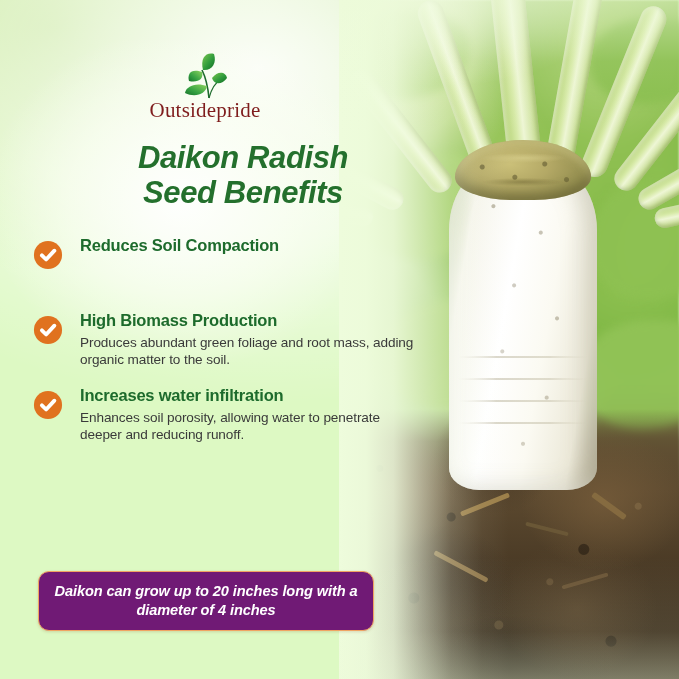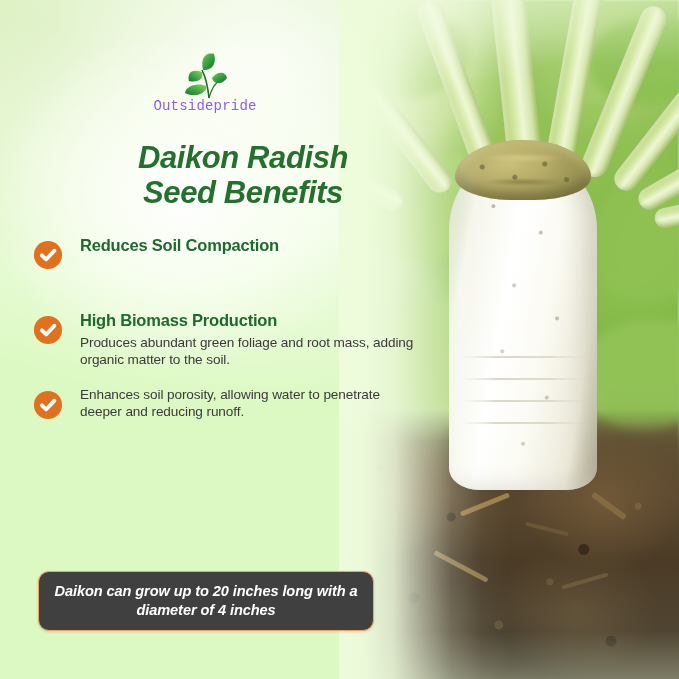--- a/index.html
+++ b/index.html
@@ -214,23 +214,23 @@
 
   
   .logo-wrap {
     position:absolute; left:140px; top:52px;
     width:130px; text-align:center;
   }
   .logo-mark { display:block; margin:0 auto; }
   .logo-text {
     display:block;
     margin-top:-2px;
-    font-family:Liberation Mono, monospace;
-    font-size:14px;
-    color:#8b5cf6;
+    font-family:Liberation Serif, serif;
+    font-size:21px;
+    color:#7f1d1d;
     letter-spacing:.2px;
   }
 
   
   .headline {
     position:absolute; left:78px; top:140px;
     width:330px;
     font-size:31px;
     font-weight:bold;
     font-style:italic;
@@ -269,21 +269,21 @@
     font-size:13.6px;
     color:#3a3a3a;
     line-height:1.28;
     letter-spacing:-0.1px;
   }
 
   
   .callout {
     position:absolute; left:38px; top:571px;
     width:336px; height:60px;
-    background:#404040;
+    background:#701a75;
     border:1.5px solid #f0a463;
     border-radius:11px;
     display:flex;
     align-items:center;
     justify-content:center;
     text-align:center;
     box-shadow:0 1px 3px rgba(120,60,10,0.18);
   }
   .callout-text {
     font-size:14.6px;
@@ -406,20 +406,21 @@
         <span class="b-title">High Biomass Production</span>
         <span class="b-desc">Produces abundant green foliage and root mass, adding organic matter to the soil.</span>
       </div>
 
 
       <div class="benefit">
         <svg class="check" viewBox="0 0 32 32">
           <circle cx="16" cy="16" r="15" fill="#e0721f"></circle>
           <path d="M9.5 16.4 L14 20.8 L22.8 11.4" stroke="#ffffff" stroke-width="4.1" fill="none" stroke-linecap="round" stroke-linejoin="round"></path>
         </svg>
+        <span class="b-title">Increases water infiltration</span>
         <span class="b-desc">Enhances soil porosity, allowing water to penetrate deeper and reducing runoff.</span>
       </div>
 
     </div>
 
     <div class="callout">
       <span class="callout-text">Daikon can grow up to 20 inches long with a diameter of 4 inches</span>
     </div>
 
   </div>

